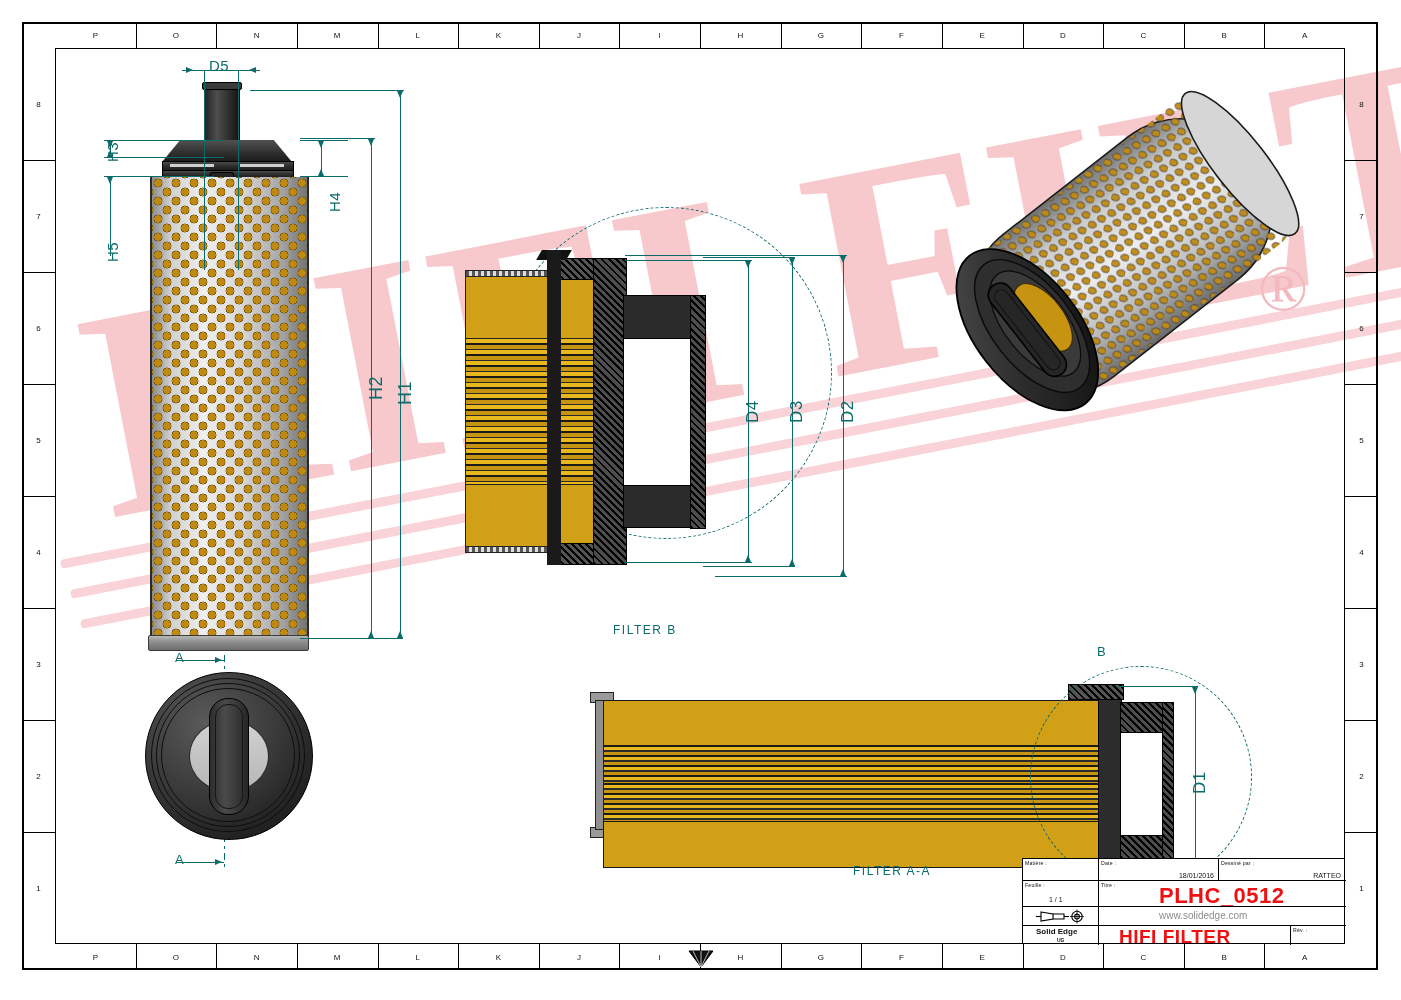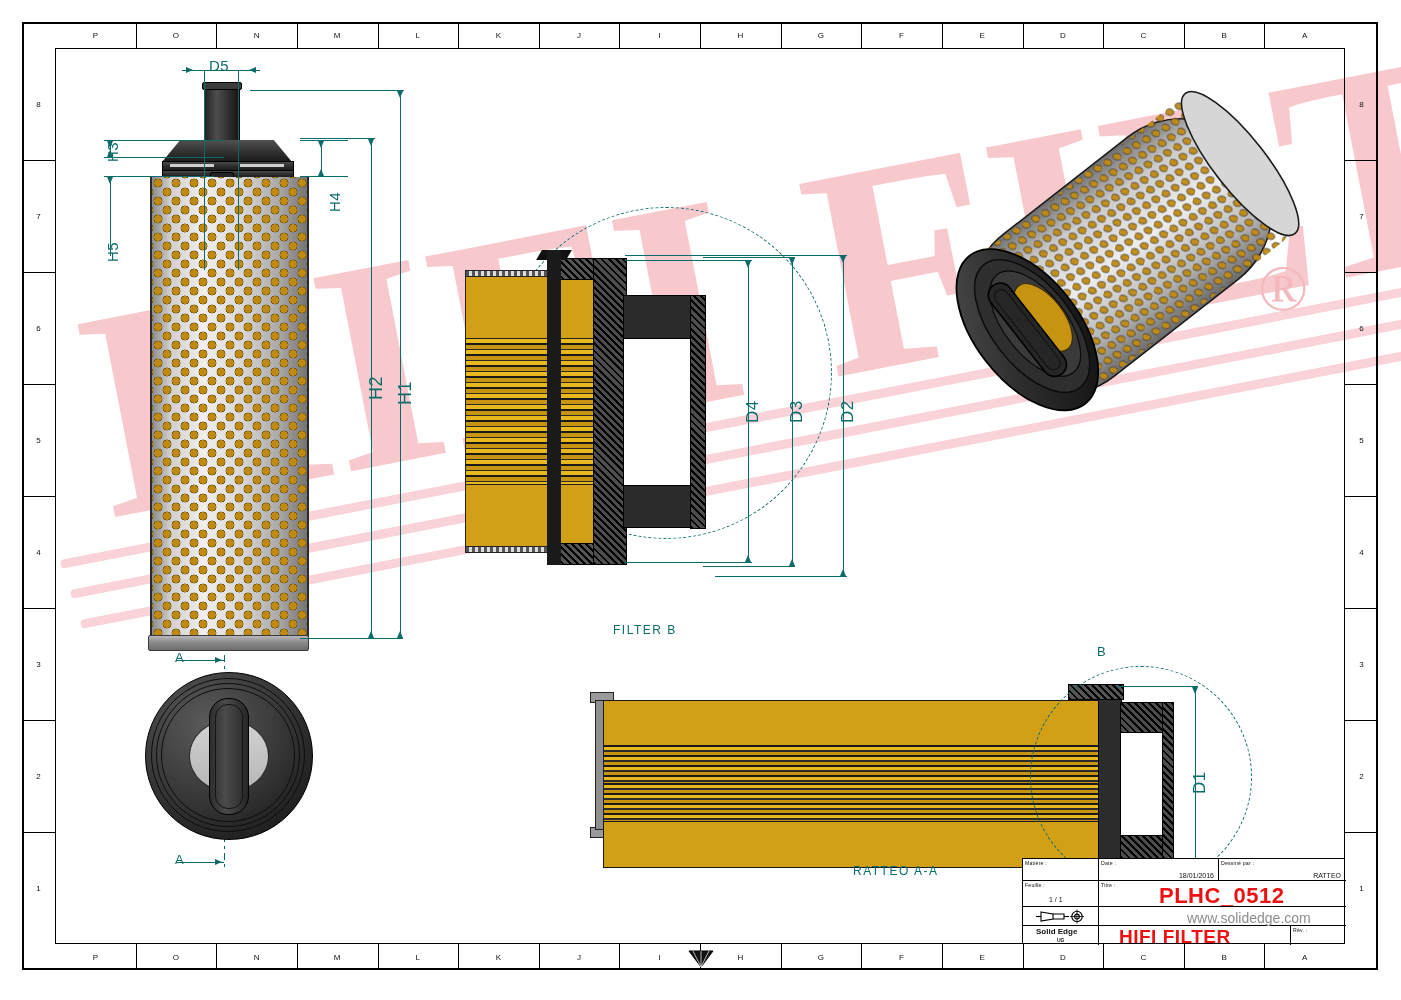--- a/index.html
+++ b/index.html
@@ -350,21 +350,21 @@
     <div class="detcircle" style="left:440px;top:-6px;width:220px;height:220px;"></div>
     <div class="dimtxt" style="left:507px;top:-28px;font-size:13px;">B</div>
 
     <div class="dimline dimV" style="left:605px;top:14px;height:184px;"></div>
     <div class="arrowDn" style="left:602px;top:15px;"></div>
     <div class="arrowUp" style="left:602px;top:192px;"></div>
     <div class="dimline dimH" style="left:527px;top:14px;width:81px;"></div>
     <div class="dimline dimH" style="left:527px;top:199px;width:81px;"></div>
     <div class="dimtxt rot90" style="left:600px;top:122px;font-size:17px;">D1</div>
 
-    <div class="dimtxt" style="left:263px;top:192px;font-size:12px;letter-spacing:1.5px;">RATTEO A-A</div>
+    <div class="dimtxt" style="left:263px;top:192px;font-size:12px;letter-spacing:1.5px;">FILTER A-A</div>
   </div>
 
   <div id="isoview">
     <svg width="420" height="410" viewBox="0 0 420 410">
       <defs>
         <linearGradient id="meshg" x1="0" y1="0" x2="0" y2="1">
           <stop offset="0%" stop-color="#6f6f6f"></stop>
           <stop offset="22%" stop-color="#cccccc"></stop>
           <stop offset="50%" stop-color="#ededed"></stop>
           <stop offset="78%" stop-color="#b8b8b8"></stop>
@@ -428,21 +428,21 @@
         <path d="M3 7.5 H8" stroke="#000" stroke-width="1.1" fill="none"></path>
         <path d="M8 3 L20 5 L20 10 L8 12 Z" stroke="#000" stroke-width="1.1" fill="none"></path>
         <path d="M20 5 H31 V10 H20" stroke="#000" stroke-width="1.1" fill="none"></path>
         <path d="M31 7.5 H36" stroke="#000" stroke-width="1.1" fill="none"></path>
         <circle cx="44" cy="7.5" r="5.2" stroke="#000" stroke-width="1.1" fill="none"></circle>
         <circle cx="44" cy="7.5" r="2.4" stroke="#000" stroke-width="1.1" fill="none"></circle>
         <path d="M44 0.5 V14.5 M37 7.5 H51" stroke="#000" stroke-width="0.8" fill="none"></path>
       </svg>
     </div>
     <div class="tb-cell" style="left:76px;top:48px;width:247px;height:19px;border-right:none;">
-      <div class="tb-val tb-url" style="left:60px;top:3px;font-size:14px;margin-left:28px;">www.solidedge.com</div>
+      <div class="tb-val tb-url" style="left:60px;top:3px;font-size:10px;">www.solidedge.com</div>
     </div>
 
     <div class="tb-cell" style="left:0;top:67px;width:76px;height:19px;border-bottom:none;">
       <div class="tb-val" style="left:13px;top:1px;font-size:8px;font-weight:bold;">Solid Edge</div>
       <div class="tb-val" style="left:34px;top:11px;font-size:5px;font-weight:bold;">UG</div>
     </div>
     <div class="tb-cell" style="left:76px;top:67px;width:192px;height:19px;border-bottom:none;">
       <div class="tb-val tb-red" style="left:20px;top:0px;font-size:19px;letter-spacing:0.5px;">HIFI FILTER</div>
     </div>
     <div class="tb-cell" style="left:268px;top:67px;width:55px;height:19px;border-right:none;border-bottom:none;">

